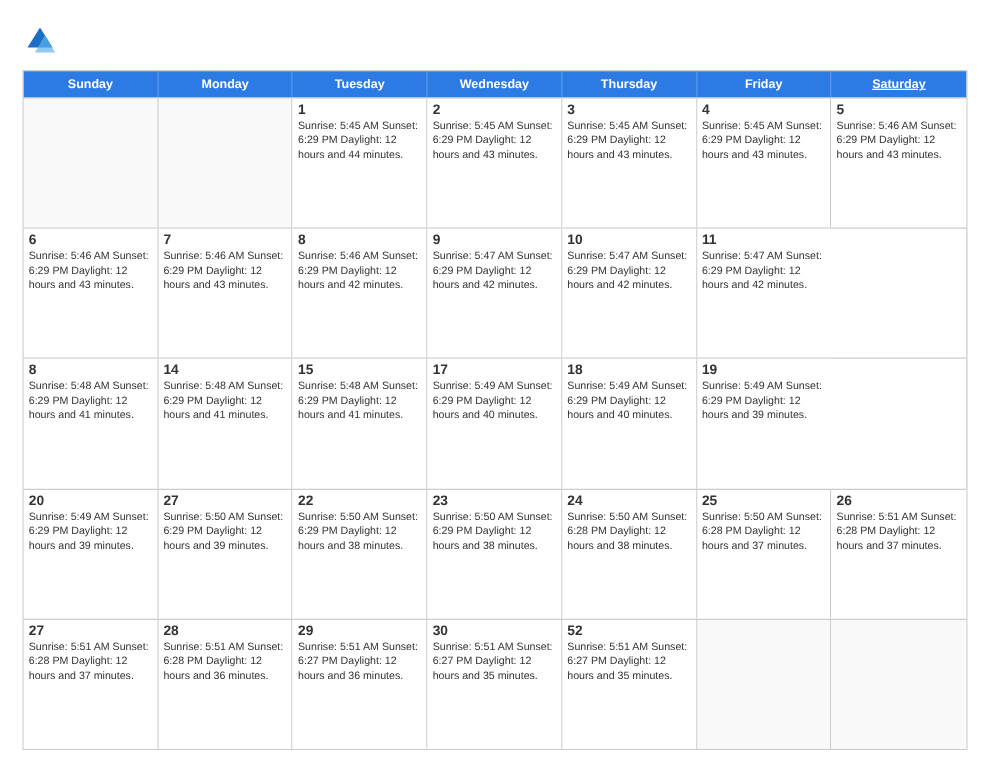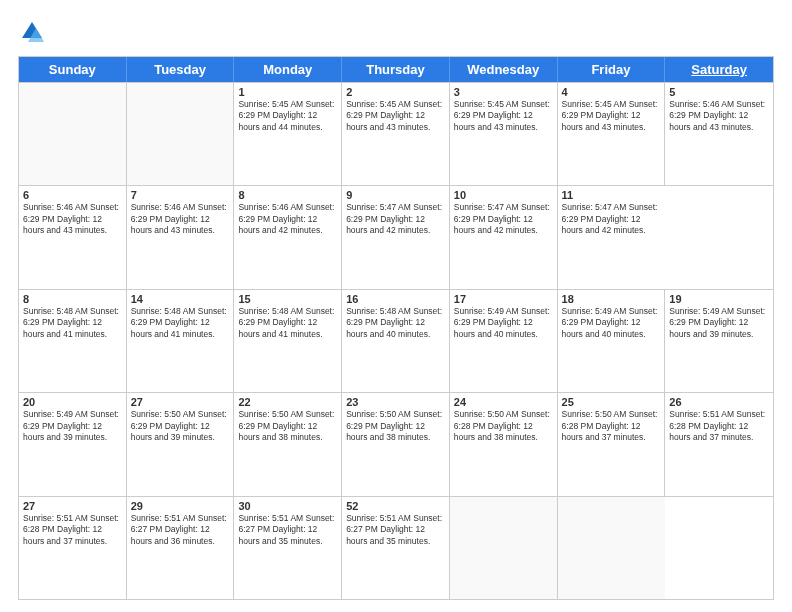--- a/index.html
+++ b/index.html
@@ -58,21 +58,21 @@
       flex-direction: column;
       border: 1px solid #ccc;
     }
     .cal-header-row {
       display: grid;
       grid-template-columns: repeat(7, 1fr);
       background: #2c7be5;
     }
     .cal-header-cell {
       color: #fff;
-      font-size: 13px;
+      font-size: 10px;
       font-weight: bold;
       text-align: center;
       padding: 5px 2px;
       border-right: 1px solid #5599ee;
     }
     .cal-header-cell:last-child { border-right: none; text-decoration: underline; }
     .cal-body {
       flex: 1;
       display: flex;
       flex-direction: column;
@@ -121,24 +121,24 @@
     </div>
     <div class="title-block">
       <div class="month-title"></div>
       <div class="location"></div>
     </div>
   </div>
 
   <div class="calendar">
     <div class="cal-header-row">
     <div class="cal-header-cell">Sunday</div>
+        <div class="cal-header-cell">Monday</div>
         <div class="cal-header-cell">Tuesday</div>
-        <div class="cal-header-cell">Monday</div>
+        <div class="cal-header-cell">Wednesday</div>
         <div class="cal-header-cell">Thursday</div>
-        <div class="cal-header-cell">Wednesday</div>
         <div class="cal-header-cell">Friday</div>
         <div class="cal-header-cell">Saturday</div>
       </div>
     <div class="cal-body">
     <div class="cal-week">
           <div class="cal-cell empty"></div>
           <div class="cal-cell empty"></div>
           <div class="cal-cell">
             <div class="day-num">1</div>
             <div class="day-info">Sunrise: 5:45 AM
@@ -221,26 +221,20 @@
 Sunset: 6:29 PM
 Daylight: 12 hours and 41 minutes.</div>
           </div>
           <div class="cal-cell">
             <div class="day-num">15</div>
             <div class="day-info">Sunrise: 5:48 AM
 Sunset: 6:29 PM
 Daylight: 12 hours and 41 minutes.</div>
           </div>
           <div class="cal-cell">
-            <div class="day-num">16</div>
-            <div class="day-info">Sunrise: 5:48 AM
-Sunset: 6:29 PM
-Daylight: 12 hours and 40 minutes.</div>
-          </div>
-          <div class="cal-cell">
             <div class="day-num">17</div>
             <div class="day-info">Sunrise: 5:49 AM
 Sunset: 6:29 PM
 Daylight: 12 hours and 40 minutes.</div>
           </div>
           <div class="cal-cell">
             <div class="day-num">18</div>
             <div class="day-info">Sunrise: 5:49 AM
 Sunset: 6:29 PM
 Daylight: 12 hours and 40 minutes.</div>
@@ -295,20 +289,26 @@
 Sunset: 6:28 PM
 Daylight: 12 hours and 37 minutes.</div>
           </div>
         </div>
         <div class="cal-week">
           <div class="cal-cell">
             <div class="day-num">27</div>
             <div class="day-info">Sunrise: 5:51 AM
 Sunset: 6:28 PM
 Daylight: 12 hours and 37 minutes.</div>
+          </div>
+          <div class="cal-cell">
+            <div class="day-num">28</div>
+            <div class="day-info">Sunrise: 5:51 AM
+Sunset: 6:28 PM
+Daylight: 12 hours and 36 minutes.</div>
           </div>
           <div class="cal-cell">
             <div class="day-num">29</div>
             <div class="day-info">Sunrise: 5:51 AM
 Sunset: 6:27 PM
 Daylight: 12 hours and 36 minutes.</div>
           </div>
           <div class="cal-cell">
             <div class="day-num">30</div>
             <div class="day-info">Sunrise: 5:51 AM

